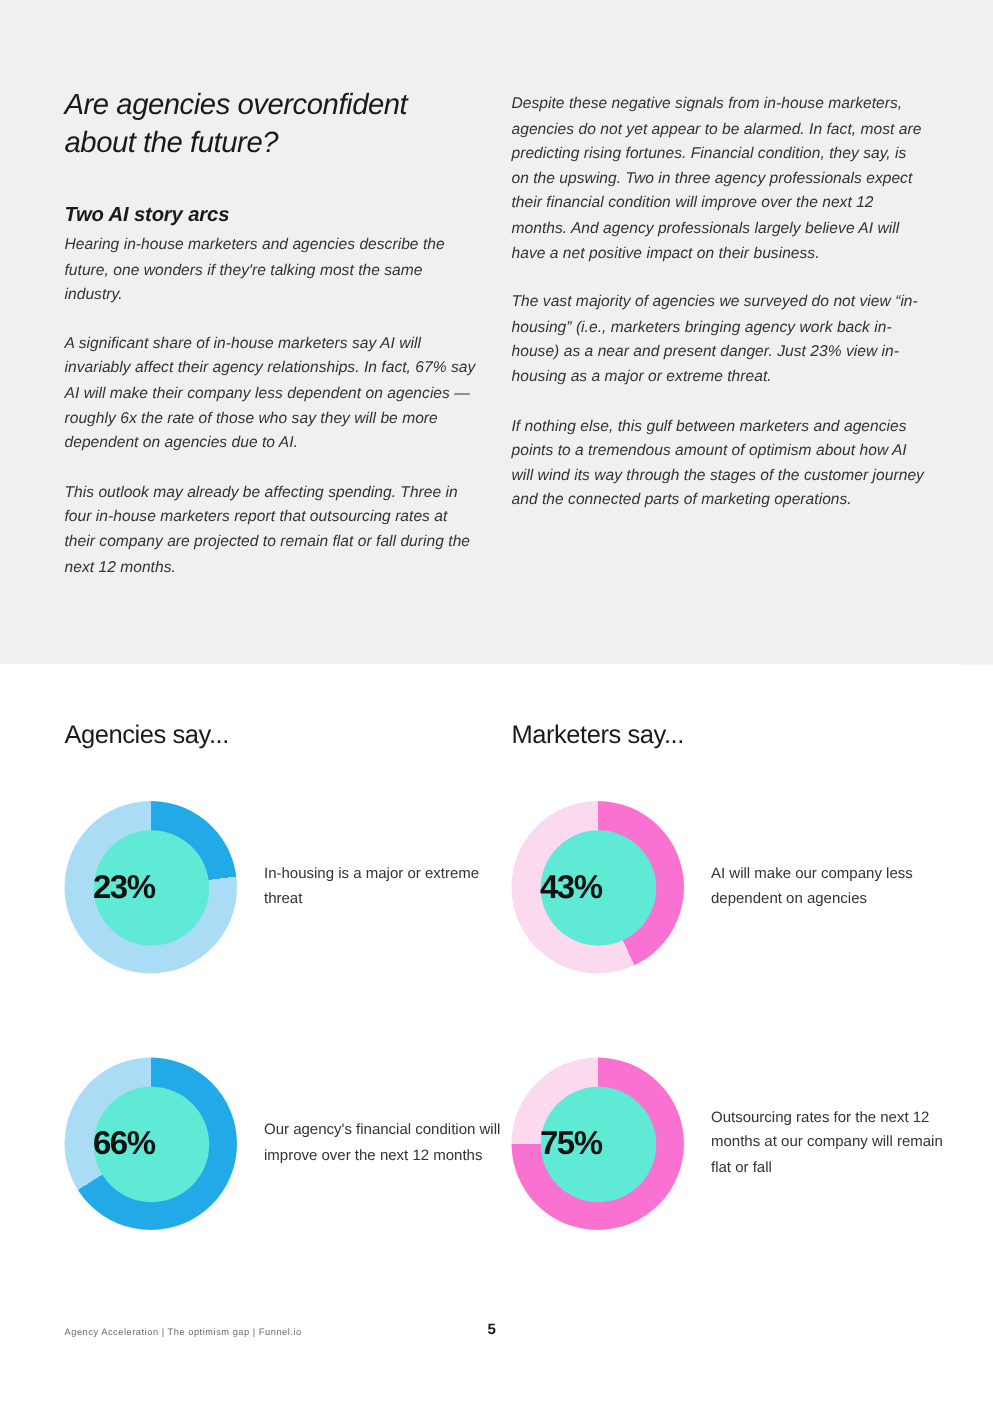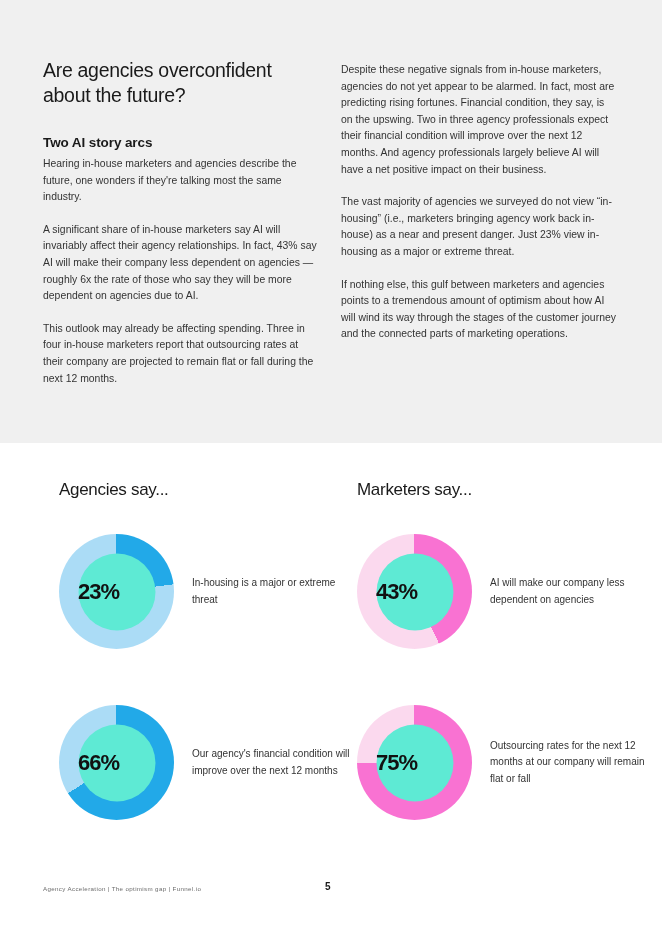--- a/index.html
+++ b/index.html
@@ -27,20 +27,21 @@
     position: absolute;
     left: 0;
     top: 0;
     width: 662px;
     height: 443px;
     background: #f0f0f0;
   }
   .col {
     position: absolute;
     width: 277px;
+    font-style: italic;
   }
   .col-left  { left: 43px;  top: 58px; }
   .col-right { left: 341px; top: 58px; }
 
   h1.page-title {
     font-size: 19.5px;
     line-height: 25px;
     font-weight: 400;
     letter-spacing: -0.3px;
     margin: 0 0 26px 0;
@@ -60,21 +61,21 @@
     margin: 4px 0 16px 0;
     color: #333333;
     letter-spacing: 0.02px;
   }
   p.body:last-child { margin-bottom: 0; }
   .col-left p.body.first { margin-bottom: 16px; }
 
   
   .stats {
     position: absolute;
-    left: 16px;
+    left: 0;
     top: 443px;
     width: 642px;
     height: 430px;
     background: #ffffff;
   }
   .stat-col {
     position: absolute;
     top: 0;
     width: 300px;
   }
@@ -170,21 +171,21 @@
 <body>
 
 <div class="page">
 
   <div class="text-band">
 
     <div class="col col-left">
       <h1 class="page-title">Are agencies overconfident about the future?</h1>
       <h2 class="sub-title">Two AI story arcs</h2>
       <p class="body first">Hearing in-house marketers and agencies describe the future, one wonders if they're talking most the same industry.</p>
-      <p class="body">A significant share of in-house marketers say AI will invariably affect their agency relationships. In fact, 43% say AI will make their company less dependent on agencies — roughly 6x the rate of those who say they will be more dependent on agencies due to AI.</p>
+      <p class="body">A significant share of in-house marketers say AI will invariably affect their agency relationships. In fact, 67% say AI will make their company less dependent on agencies — roughly 6x the rate of those who say they will be more dependent on agencies due to AI.</p>
       <p class="body">This outlook may already be affecting spending. Three in four in-house marketers report that outsourcing rates at their company are projected to remain flat or fall during the next 12 months.</p>
     </div>
 
     <div class="col col-right">
       <p class="body">Despite these negative signals from in-house marketers, agencies do not yet appear to be alarmed. In fact, most are predicting rising fortunes. Financial condition, they say, is on the upswing. Two in three agency professionals expect their financial condition will improve over the next 12 months. And agency professionals largely believe AI will have a net positive impact on their business.</p>
       <p class="body">The vast majority of agencies we surveyed do not view “in-housing” (i.e., marketers bringing agency work back in-house) as a near and present danger. Just 23% view in-housing as a major or extreme threat.</p>
       <p class="body">If nothing else, this gulf between marketers and agencies points to a tremendous amount of optimism about how AI will wind its way through the stages of the customer journey and the connected parts of marketing operations.</p>
     </div>
 
   </div>

